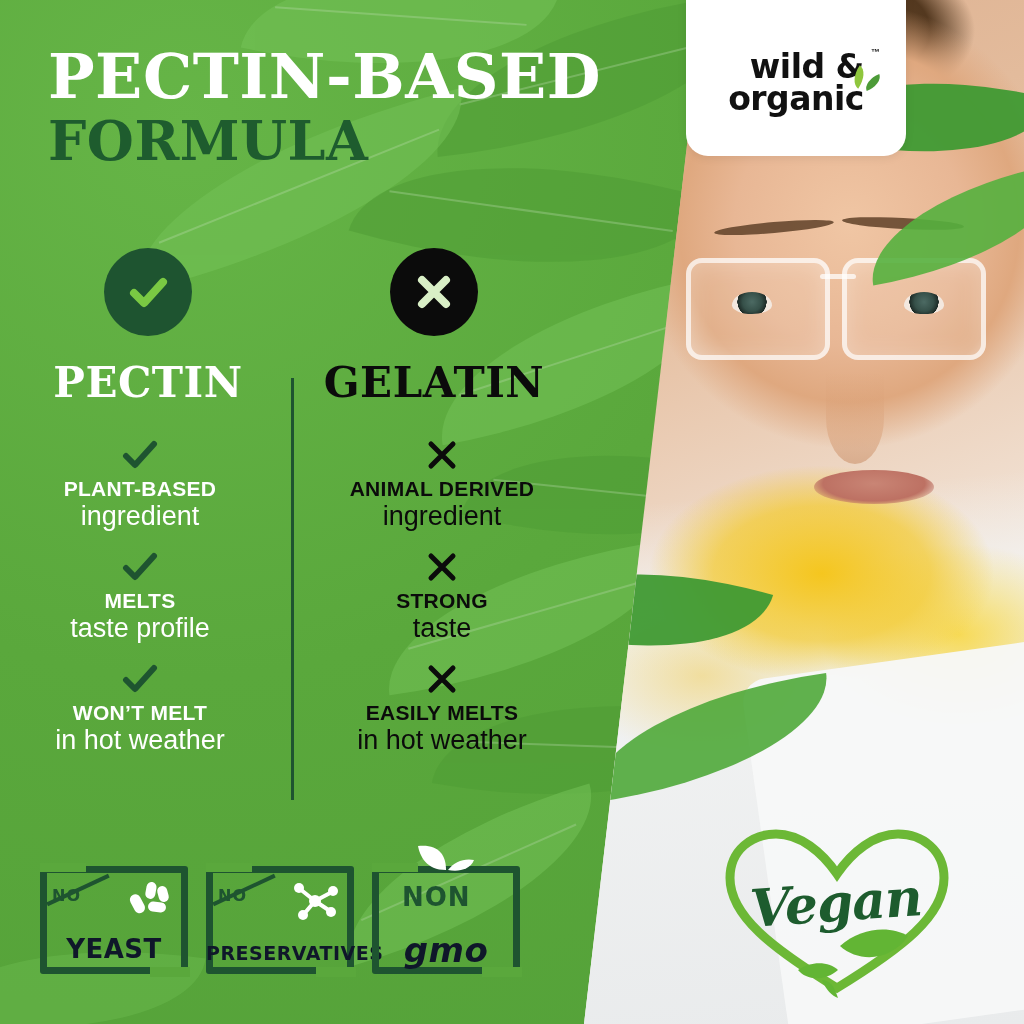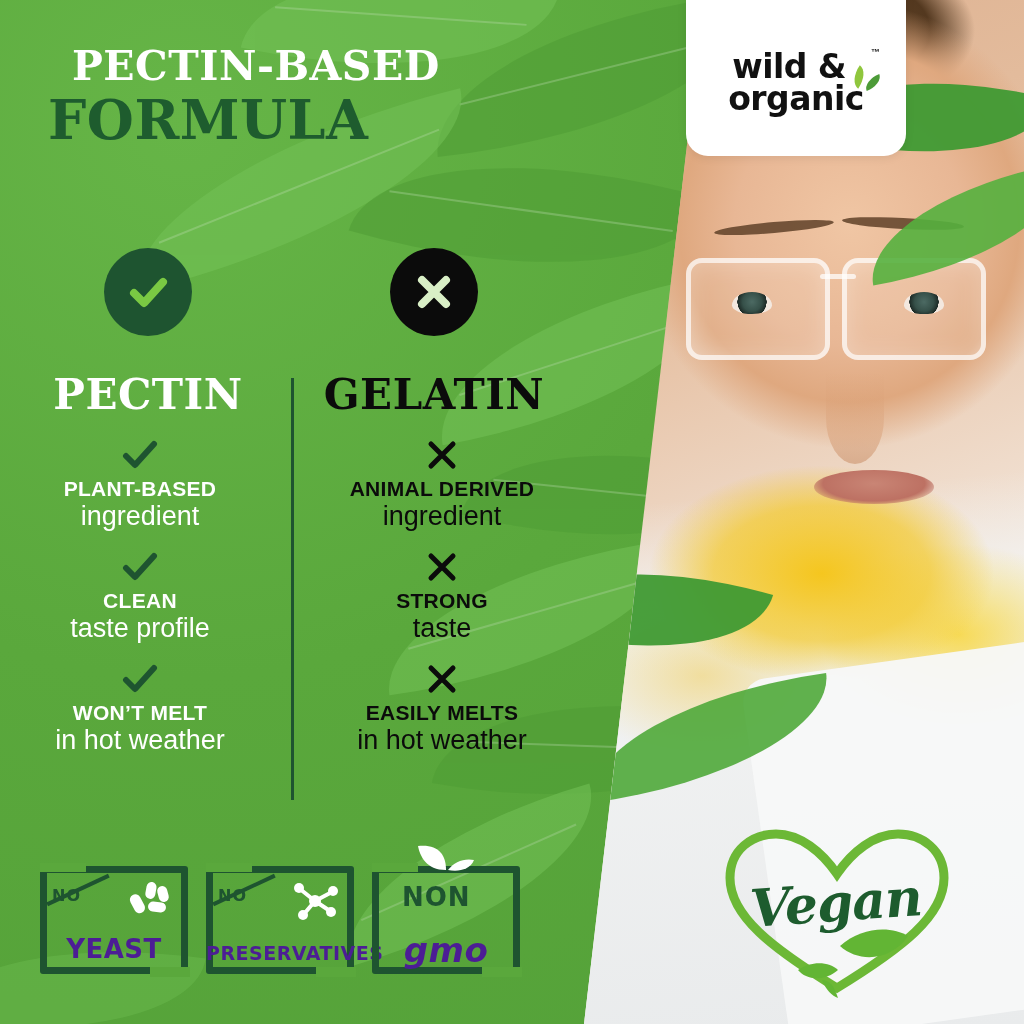--- a/index.html
+++ b/index.html
@@ -66,52 +66,52 @@
   
   .photo-leaf{position:absolute;border-radius:100% 0 100% 0;}
 
   
   .logo-card{
     position:absolute;left:686px;top:-10px;width:220px;height:166px;
     background:#ffffff;border-radius:0 0 22px 22px;
     display:flex;align-items:center;justify-content:center;
     box-shadow:0 2px 10px rgba(0,0,0,.08);
   }
-  .logo-inner{position:relative;margin-top:20px;text-align:left;}
+  .logo-inner{position:relative;margin-top:20px;text-align:right;}
   .logo-l1,.logo-l2{
     font-family:"DejaVu Sans", sans-serif;font-weight:700;color:#111;
     letter-spacing:-.5px;line-height:.96;
   }
   .logo-l1{font-size:33px;padding-left:4px;}
   .logo-l2{font-size:33px;}
   .logo-tm{position:absolute;right:-16px;top:-4px;font-size:9px;color:#111;font-weight:700;}
   .logo-leaf{position:absolute;border-radius:100% 0 100% 0;}
   .logo-leaf.a{right:-18px;top:26px;width:18px;height:11px;background:#4c9b38;transform:rotate(-22deg);}
   .logo-leaf.b{right:-5px;top:20px;width:20px;height:12px;background:#8fc63d;transform:rotate(-55deg);}
 
   
   .headline{position:absolute;left:48px;top:46px;width:640px;}
   .hl1,.hl2{
     font-family:"DejaVu Serif", serif;font-weight:700;line-height:1.0;
     letter-spacing:.5px;
   }
-  .hl1{font-size:41px;color:#ffffff;margin-left:24px;}
+  .hl1{font-size:62px;color:#ffffff;}
   .hl2{font-size:54px;color:#1e5c2e;margin-top:6px;}
 
   
   .cmp{position:absolute;left:0;top:248px;width:600px;}
   .badge-row{position:relative;height:110px;}
   .circle{position:absolute;top:0;width:88px;height:88px;border-radius:50%;
           display:flex;align-items:center;justify-content:center;}
   .circle.ok{left:104px;background:#1e5430;}
   .circle.no{left:390px;background:#0b0b0b;}
   .circle svg{display:block;}
 
   .title-row{position:relative;height:62px;}
-  .col-title{position:absolute;top:12px;font-family:"DejaVu Serif",serif;font-weight:700;
+  .col-title{position:absolute;top:0;font-family:"DejaVu Serif",serif;font-weight:700;
              font-size:42px;letter-spacing:.5px;text-align:center;width:240px;}
   .col-title.ok{left:28px;color:#ffffff;}
   .col-title.no{left:314px;color:#0b0b0b;}
 
   .divider{position:absolute;left:291px;top:378px;width:3px;height:422px;background:#1e5430;}
 
   .items{position:absolute;left:0;top:440px;width:600px;}
   .item-row{position:relative;height:112px;}
   .cell{position:absolute;width:280px;text-align:center;}
   .cell.left{left:0;}
@@ -125,21 +125,21 @@
 
   
   .seals{position:absolute;left:40px;top:866px;width:500px;height:120px;}
   .seal{position:absolute;top:0;width:148px;height:108px;}
   .seal .frame{position:absolute;inset:0;border:7px solid #1e5430;border-radius:3px;}
   .seal .frame:before{content:"";position:absolute;left:-7px;top:-10px;width:46px;height:9px;background:#5aa83c;}
   .seal .frame:after{content:"";position:absolute;right:-9px;bottom:-10px;width:40px;height:10px;background:#5aa83c;}
   .seal .w1{position:absolute;left:12px;top:20px;font-family:"DejaVu Sans",sans-serif;
             font-weight:700;font-size:16px;color:#1e5430;letter-spacing:1px;}
   .seal .w2{position:absolute;left:0;right:0;bottom:10px;text-align:center;
-            font-family:"DejaVu Sans",sans-serif;font-weight:700;color:#4c1d95;letter-spacing:.5px;}
+            font-family:"DejaVu Sans",sans-serif;font-weight:700;color:#0f172a;letter-spacing:.5px;}
   .seal.s1{left:0;}   .seal.s1 .w2{font-size:26px;}
   .seal.s2{left:166px;} .seal.s2 .w2{font-size:19px;}
   .seal.s3{left:332px;} .seal.s3 .w1{left:30px;top:16px;font-size:26px;}
   .seal.s3 .w2{font-size:34px;font-style:italic;bottom:4px;}
   .seal .icon{position:absolute;right:8px;top:12px;width:62px;height:46px;}
   .seal .slash{position:absolute;left:4px;top:22px;width:68px;height:4px;background:#1e5430;transform:rotate(-25deg);}
   .gmo-leaves{position:absolute;left:44px;top:-22px;width:60px;height:28px;}
 
   
   .vegan{position:absolute;left:712px;top:820px;width:250px;height:180px;}
@@ -249,21 +249,21 @@
       </div>
     </div>
 
     <div class="item-row">
       <div class="cell left">
         <div class="mark">
           <svg width="36" height="30" viewBox="0 0 36 30">
               <path d="M4 16 L13 25 L32 4" fill="none" stroke="#1e5430" stroke-width="6" stroke-linecap="round" stroke-linejoin="round"></path>
             </svg>
         </div>
-        <div class="l1">CLEAN</div>
+        <div class="l1">MELTS</div>
         <div class="l2">taste profile</div>
       </div>
       <div class="cell right">
         <div class="mark">
           <svg width="32" height="30" viewBox="0 0 32 30">
               <path d="M5 4 L27 26 M27 4 L5 26" fill="none" stroke="#0b0b0b" stroke-width="5" stroke-linecap="round"></path>
             </svg>
         </div>
         <div class="l1">STRONG</div>
         <div class="l2">taste</div>

